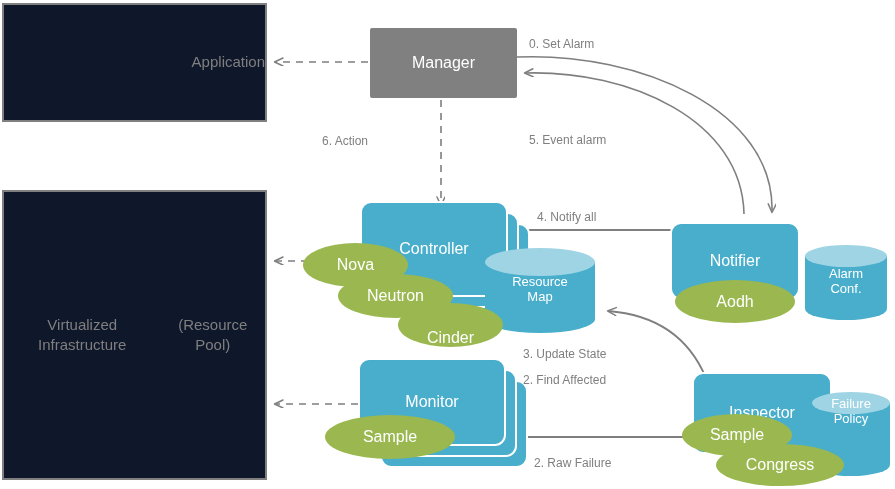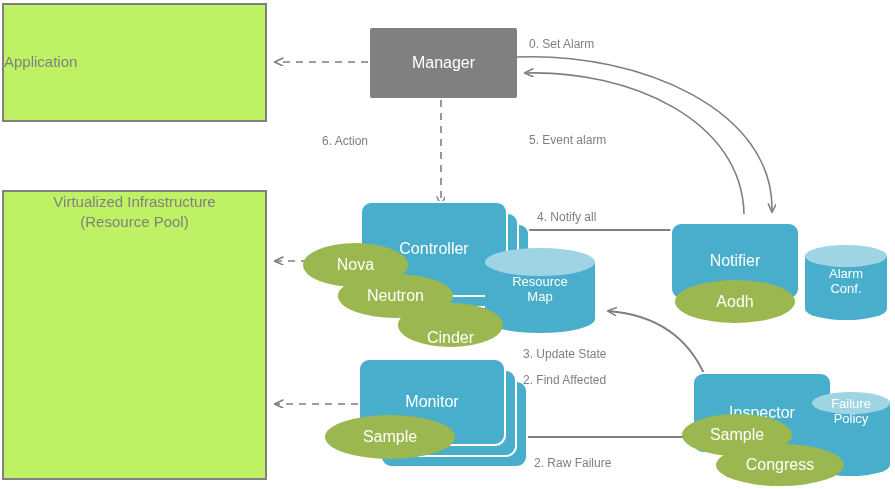--- a/index.html
+++ b/index.html
@@ -2,23 +2,23 @@
 <html><head>
 <meta charset="utf-8">
 <style>
   html,body{margin:0;padding:0;background:#ffffff;}
   body{width:895px;height:489px;position:relative;overflow:hidden;
        font-family:"Liberation Sans","DejaVu Sans",sans-serif;}
 
   #stage{position:absolute;left:0;top:0;width:895px;height:489px;}
 
   
-  .plain-box{position:absolute;background:#bef264;border:2px solid #808080;
+  .plain-box{position:absolute;background:#0f172a;border:2px solid #808080;
              box-sizing:border-box;display:flex;align-items:center;
-             justify-content:flex-start;text-align:center;color:#7f7f7f;
+             justify-content:flex-end;text-align:center;color:#7f7f7f;
              font-size:15px;line-height:1.35;}
 
   
   .gray-box{position:absolute;background:#808080;border-radius:2px;
             display:flex;align-items:center;justify-content:center;
             color:#ffffff;font-size:16px;}
 
   
   .stack{position:absolute;}
   .stack .layer{position:absolute;background:#48aecb;border-radius:11px;
@@ -49,21 +49,21 @@
 </style>
 </head>
 <body>
 
 <div id="stage">
 
   <div class="plain-box" style="left:2px;top:3px;width:265px;height:119px;">
     <span>Application</span>
   </div>
 
-  <div class="plain-box" style="left:2px;top:190px;width:265px;height:290px;flex-direction:column;">
+  <div class="plain-box" style="left:2px;top:190px;width:265px;height:290px;flex-direction:row;">
     <span>Virtualized  Infrastructure</span>
     <span>(Resource Pool)</span>
   </div>
 
   <div class="gray-box" style="left:370px;top:28px;width:147px;height:70px;">
     <span>Manager</span>
   </div>
 
   <svg class="edges" viewBox="0 0 895 489">
     <defs>

